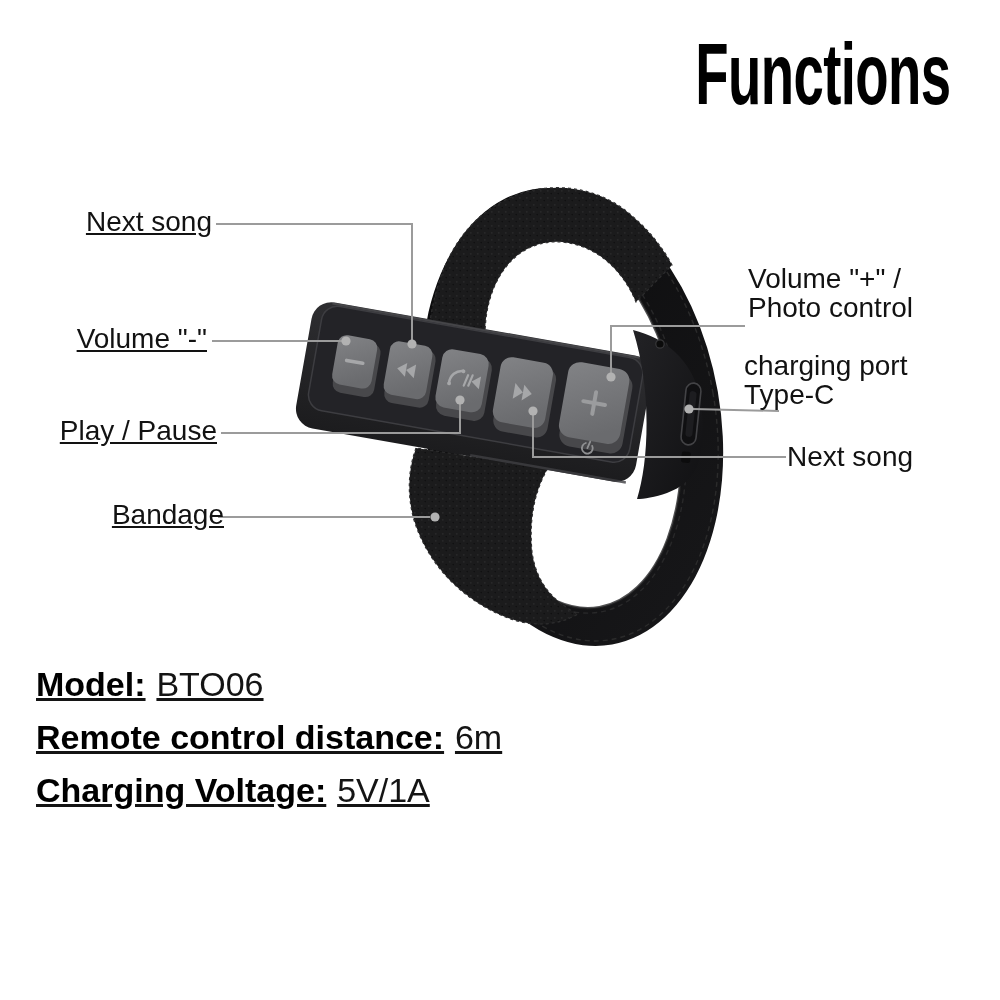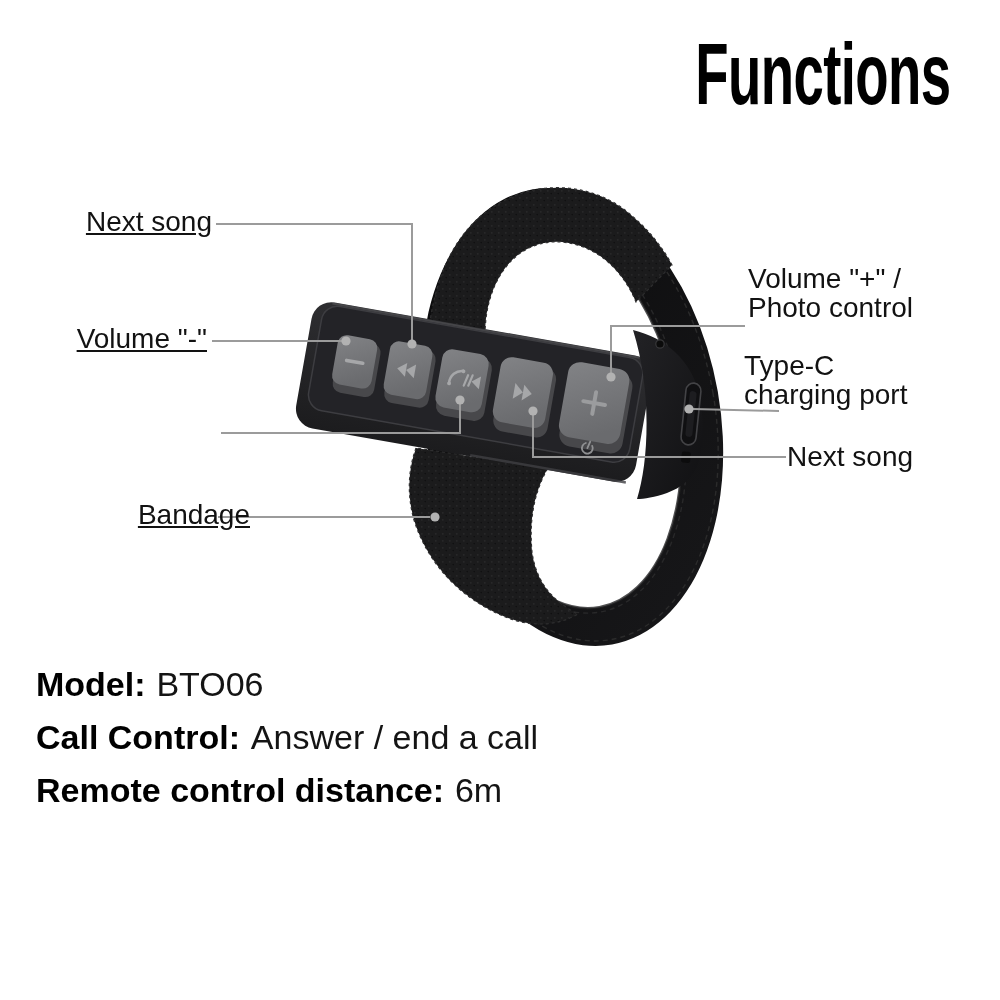--- a/index.html
+++ b/index.html
@@ -5,21 +5,21 @@
   html,body{margin:0;padding:0;background:#ffffff;}
   .stage{position:relative;width:1000px;height:1000px;background:#ffffff;overflow:hidden;
          font-family:"Liberation Sans",sans-serif;}
   .stage svg{position:absolute;left:0;top:0;}
   .title{position:absolute;top:30px;right:50px;margin:0;font-size:88px;font-weight:bold;
          color:#000;letter-spacing:-1px;transform:scaleX(0.62);transform-origin:right top;
          line-height:1.0;white-space:nowrap;}
   .label{position:absolute;font-size:28px;line-height:29px;color:#121212;white-space:nowrap;}
   .label.r{text-align:center;text-decoration:underline;}
   .specs{position:absolute;left:36px;top:658px;}
-  .spec-row{font-size:34px;line-height:53px;color:#141414;white-space:nowrap;}
+  .spec-row{font-size:34px;line-height:53px;color:#141414;white-space:nowrap;text-decoration:underline;}
   .spec-row .k{font-weight:bold;color:#000;}
   .spec-row .v{margin-left:0.32em;}
 </style>
 </head>
 <body>
 
 <div class="stage">
 
   <svg width="1000" height="1000" viewBox="0 0 1000 1000">
     <defs>
@@ -156,34 +156,37 @@
   </svg>
 
   <h1 class="title">Functions</h1>
 
   <div class="label r" style="right:788px;top:207px">
     <div>Next song</div>
   </div>
   <div class="label r" style="right:793px;top:324px">
     <div>Volume "-"</div>
   </div>
-  <div class="label r" style="right:750px;top:500px">
+  <div class="label r" style="right:783px;top:416px">
+    <div>Play / Pause</div>
+  </div>
+  <div class="label r" style="right:776px;top:500px">
     <div>Bandage</div>
   </div>
   <div class="label" style="left:748px;top:264px">
     <div>Volume "+" /</div>
     <div>Photo control</div>
   </div>
   <div class="label" style="left:744px;top:351px">
+    <div>charging port</div>
     <div>Type-C</div>
-    <div>charging port</div>
   </div>
   <div class="label" style="left:787px;top:442px">
     <div>Next song</div>
   </div>
 
   <div class="specs">
     <div class="spec-row"><span class="k">Model:</span><span class="v">BTO06</span></div>
-    <div class="spec-row"><span class="k">Call Control:</span><span class="v">Answer / end a call</span></div>
     <div class="spec-row"><span class="k">Remote control distance:</span><span class="v">6m</span></div>
+    <div class="spec-row"><span class="k">Charging Voltage:</span><span class="v">5V/1A</span></div>
   </div>
 
 </div>
 
 </body></html>

